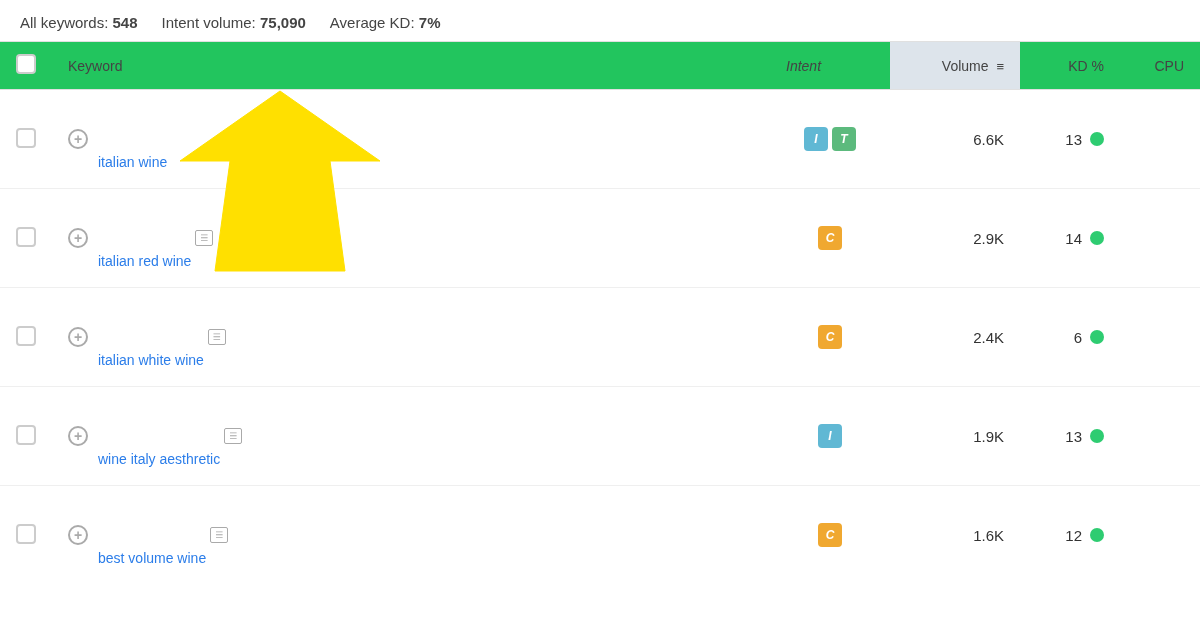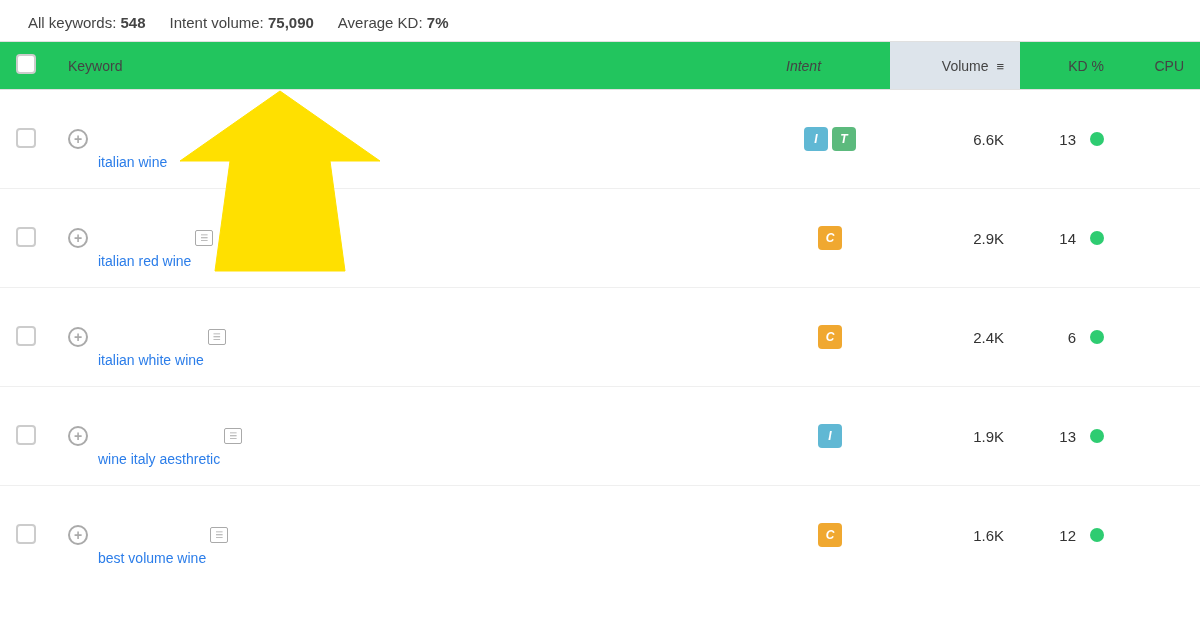--- a/index.html
+++ b/index.html
@@ -5,21 +5,21 @@
     * { box-sizing: border-box; margin: 0; padding: 0; }
     body {
       font-family: -apple-system, BlinkMacSystemFont, 'Segoe UI', Arial, sans-serif;
       background: #ffffff;
       font-size: 15px;
       color: #333;
       overflow: hidden;
     }
 
     .stats-bar {
-      padding: 14px 20px 10px 28px;
+      padding: 14px 20px 10px 20px;
       font-size: 15px;
       color: #444;
       display: flex;
       align-items: center;
       gap: 24px;
     }
     .stats-bar .label { font-weight: 400; }
     .stats-bar .value { font-weight: 700; }
 
     .table-wrapper {
@@ -187,21 +187,20 @@
       border-radius: 50%;
       background: #2ecc71;
       margin-left: 8px;
       vertical-align: middle;
     }
 
     .kd-cell {
       display: flex;
       align-items: center;
       justify-content: flex-end;
-      gap: 6px;
     }
 
     
     .arrow-overlay {
       position: absolute;
       top: 40px;
       left: 160px;
       pointer-events: none;
       z-index: 10;
     }

